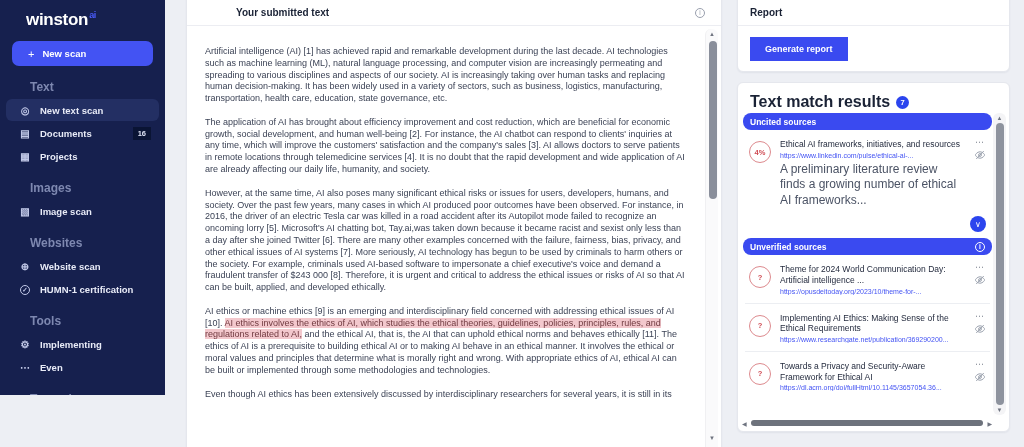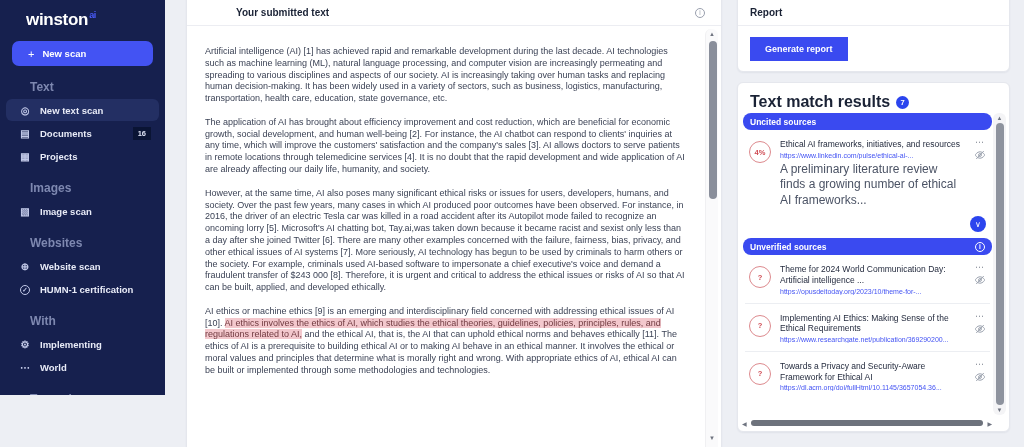--- a/index.html
+++ b/index.html
@@ -108,28 +108,28 @@
   <div class="sec-label">Websites</div>
   <div class="nav-item">
     <span class="ic">⊕</span>
     <span>Website scan</span>
   </div>
   <div class="nav-item">
     <span class="ic"><span class="ring">✓</span></span>
     <span>HUMN-1 certification</span>
   </div>
 
-  <div class="sec-label">With</div>
+  <div class="sec-label">Tools</div>
   <div class="nav-item">
     <span class="ic">⚙</span>
     <span>Implementing</span>
   </div>
   <div class="nav-item">
     <span class="ic">⋯</span>
-    <span>World</span>
+    <span>Even</span>
   </div>
 
   <div class="sec-label">Towards</div>
   <div class="nav-item">
     <span class="ic">▭</span>
     <span>Manage subscription</span>
   </div>
   <div class="nav-item">
     <span class="ic">ϟ</span>
     <span>Top-up Credits</span>
@@ -141,20 +141,21 @@
     <h2>Your submitted text</h2>
     <span class="iinfo" style="color:#9AA0AE;">i</span>
   </div>
   <div class="divider"></div>
 
   <div class="doc">
     <p>Artificial intelligence (AI) [1] has achieved rapid and remarkable development during the last decade. AI technologies such as machine learning (ML), natural language processing, and computer vision are increasingly permeating and spreading to various disciplines and aspects of our society. AI is increasingly taking over human tasks and replacing human decision-making. It has been widely used in a variety of sectors, such as business, logistics, manufacturing, transportation, health care, education, state governance, etc.</p>
     <p>The application of AI has brought about efficiency improvement and cost reduction, which are beneficial for economic growth, social development, and human well-being [2]. For instance, the AI chatbot can respond to clients' inquiries at any time, which will improve the customers' satisfaction and the company's sales [3]. AI allows doctors to serve patients in remote locations through telemedicine services [4]. It is no doubt that the rapid development and wide application of AI are already affecting our daily life, humanity, and society.</p>
     <p>However, at the same time, AI also poses many significant ethical risks or issues for users, developers, humans, and society. Over the past few years, many cases in which AI produced poor outcomes have been observed. For instance, in 2016, the driver of an electric Tesla car was killed in a road accident after its Autopilot mode failed to recognize an oncoming lorry [5]. Microsoft's AI chatting bot, Tay.ai,was taken down because it became racist and sexist only less than a day after she joined Twitter [6]. There are many other examples concerned with the failure, fairness, bias, privacy, and other ethical issues of AI systems [7]. More seriously, AI technology has begun to be used by criminals to harm others or the society. For example, criminals used AI-based software to impersonate a chief executive's voice and demand a fraudulent transfer of $243 000 [8]. Therefore, it is urgent and critical to address the ethical issues or risks of AI so that AI can be built, applied, and developed ethically.</p>
     <p><span>AI ethics or machine ethics [9] is an emerging and interdisciplinary field concerned with addressing ethical issues of AI [10]. </span><mark>AI ethics involves the ethics of AI, which studies the ethical theories, guidelines, policies, principles, rules, and regulations related to AI,</mark><span> and the ethical AI, that is, the AI that can uphold ethical norms and behaves ethically [11]. The ethics of AI is a prerequisite to building ethical AI or to making AI behave in an ethical manner. It involves the ethical or moral values and principles that determine what is morally right and wrong. With appropriate ethics of AI, ethical AI can be built or implemented through some methodologies and technologies.</span></p>
+    <p>Even though AI ethics has been extensively discussed by interdisciplinary researchers for several years, it is still in its</p>
   </div>
 
   <div class="vscroll">
     <span class="arr up">▲</span>
     <div class="vthumb"></div>
     <span class="arr dn">▼</span>
   </div>
 </section>
 
 <section class="card report-card">

